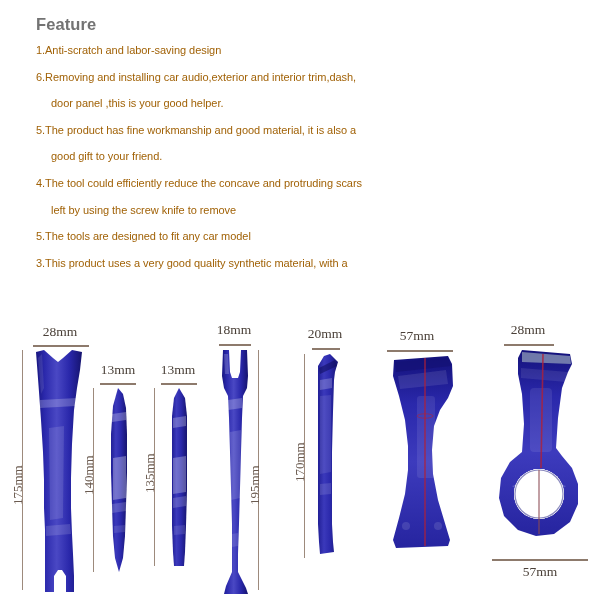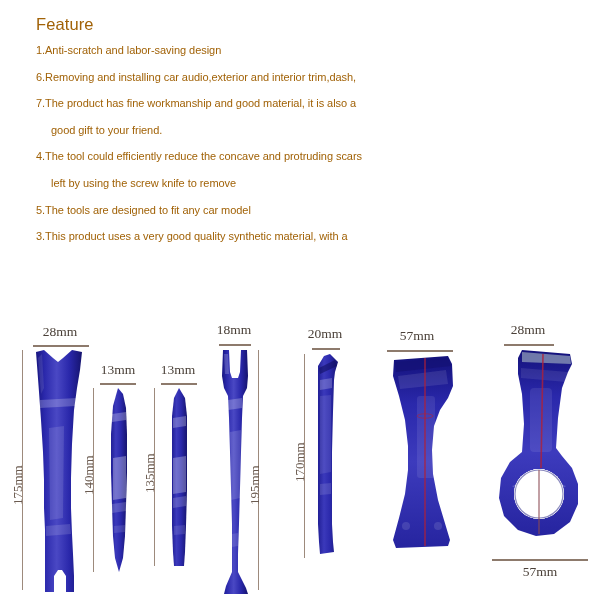--- a/index.html
+++ b/index.html
@@ -13,23 +13,24 @@
   #page{position:relative;width:600px;height:600px;overflow:hidden;background:#fff;}
 
   
   .feature-block{
     position:absolute;
     left:36px;top:11px;
     width:548px;
   }
   .feature-title{
     font-size:16.5px;
-    color:#a16207;
+    color:#737373;
     line-height:26px;
     letter-spacing:.1px;
+    font-weight:bold;
   }
   .feature-item{
     font-size:11px;
     color:#a16207;
     line-height:26.6px;
     letter-spacing:-.05px;
     white-space:nowrap;
   }
   .feature-item.indent{ padding-left:15px; }
 
@@ -70,22 +71,23 @@
 <body>
 
 <div id="page">
 
   <div class="feature-block">
     <div class="feature-title">Feature</div>
 
     <div class="feature-item">1.Anti-scratch and labor-saving design</div>
 
     <div class="feature-item">6.Removing and installing car audio,exterior and interior trim,dash,</div>
-
-    <div class="feature-item">7.The product has fine workmanship and good material, it is also a</div>
+    <div class="feature-item indent">door panel ,this is your good helper.</div>
+
+    <div class="feature-item">5.The product has fine workmanship and good material, it is also a</div>
     <div class="feature-item indent">good gift to your friend.</div>
 
     <div class="feature-item">4.The tool could efficiently reduce the concave and protruding scars</div>
     <div class="feature-item indent">left by using the screw knife to remove</div>
 
     <div class="feature-item">5.The tools are designed to fit any car model</div>
 
     <div class="feature-item">3.This product uses a very good quality synthetic material, with a</div>
   </div>
 

